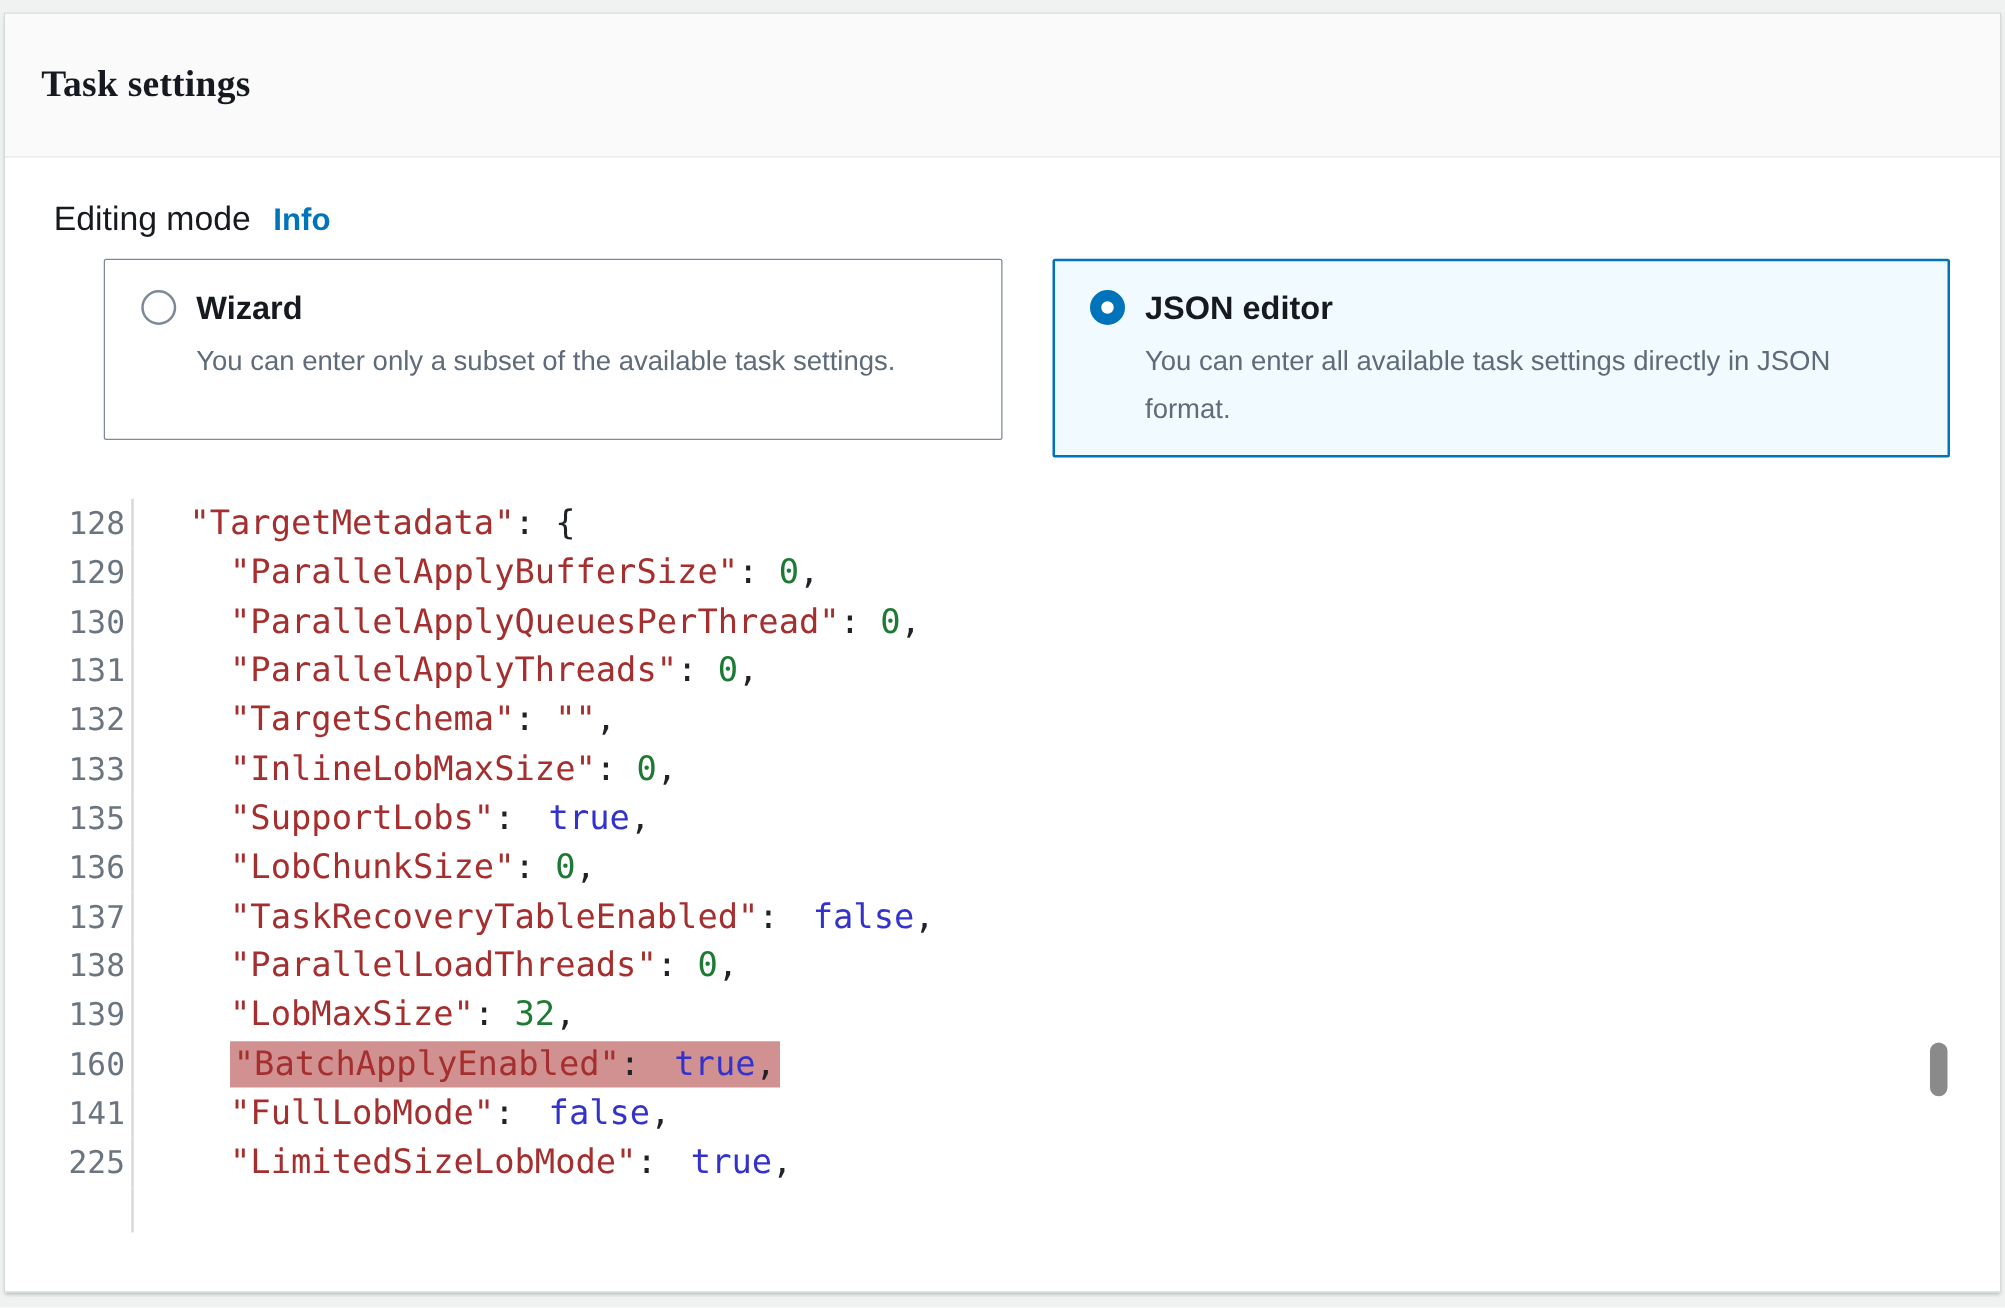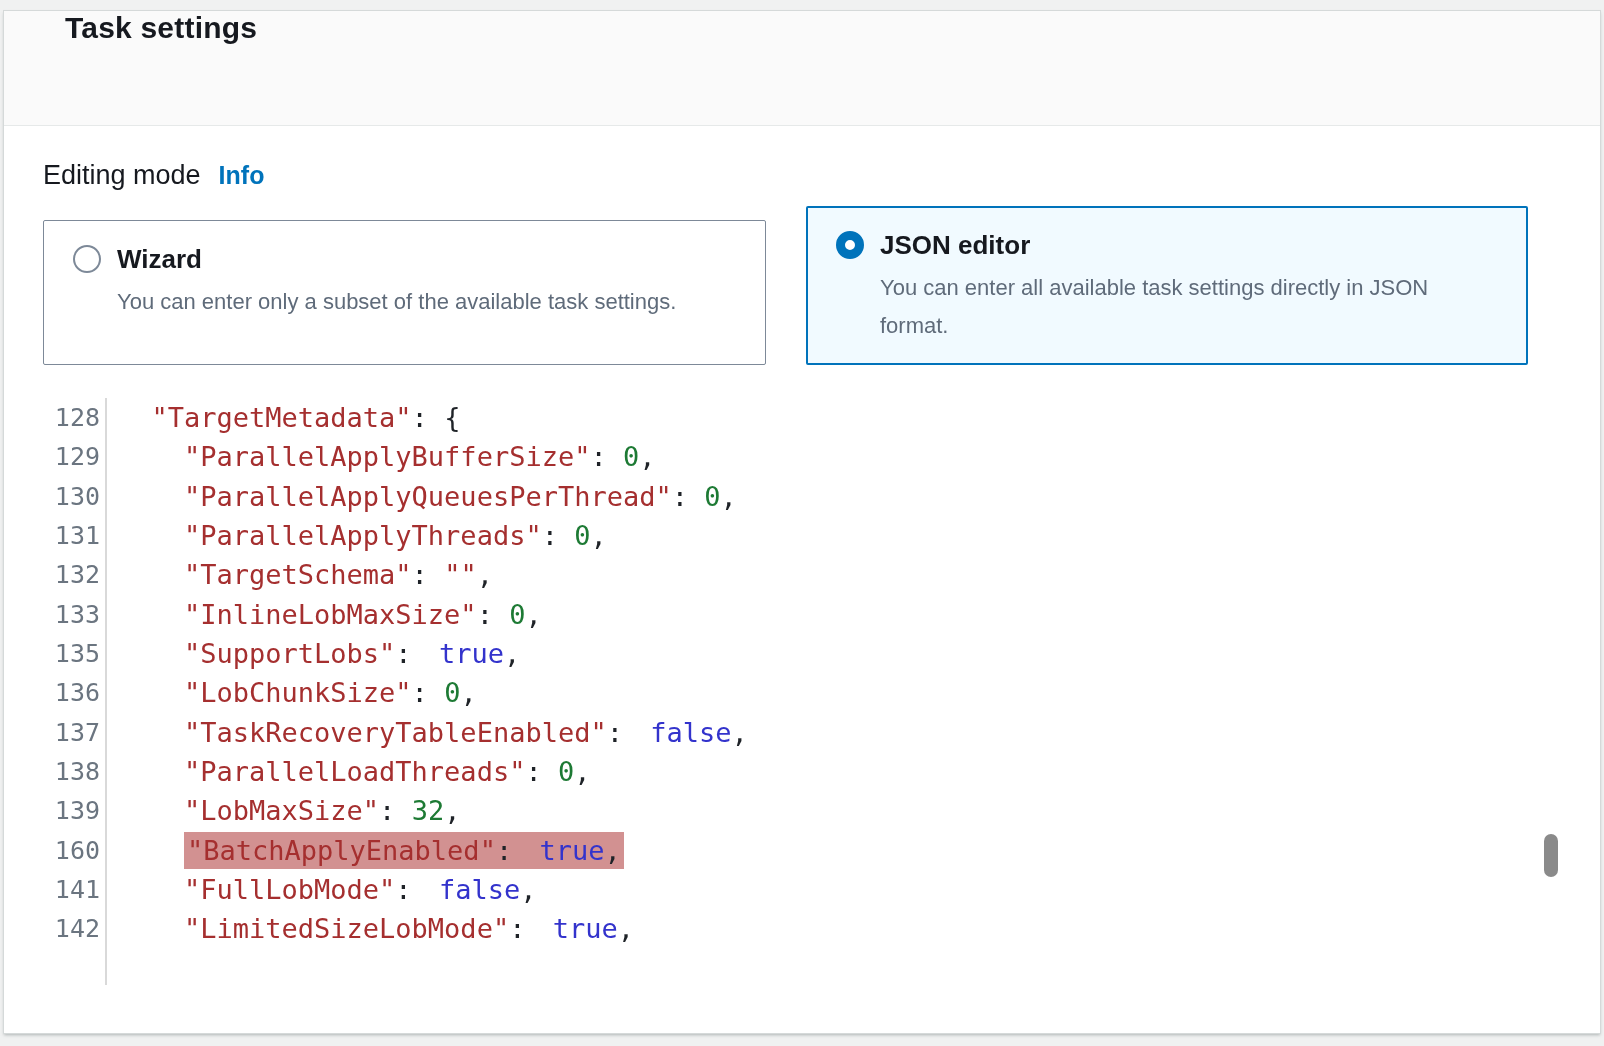--- a/index.html
+++ b/index.html
@@ -14,31 +14,31 @@
   body{background:var(--page-bg);font-family:"Liberation Sans",sans-serif;color:var(--text);}
 
   .card{
     position:relative;margin:10px 3px 0 3px;width:1598px;height:1024px;
     background:#ffffff;border:1px solid var(--card-border);
     box-shadow:0 2px 3px -1px rgba(120,130,130,.55);
     overflow:hidden;
   }
   .card-header{
     height:115px;background:var(--header-bg);border-bottom:1px solid var(--divider);
-    display:flex;padding-left:61px;
+    display:flex;align-items:center;padding-left:29px;font-family:Liberation Serif, serif;
   }
   .card-header h1{font-size:30px;font-weight:700;color:var(--text);letter-spacing:.2px;}
 
   .card-body{padding:33px 40px 0 39px;}
   .field-label-row{font-size:27px;line-height:32px;color:var(--text);}
   .field-label-row a{
     margin-left:18px;color:var(--accent);text-decoration:none;font-weight:700;font-size:25px;cursor:pointer;
   }
 
-  .tiles-row{display:flex;gap:40px;margin-top:15px;align-items:flex-end;}
+  .tiles-row{display:flex;gap:40px;margin-top:15px;align-items:flex-start;margin-left:40px;}
   .tile{
     display:flex;align-items:flex-start;cursor:pointer;
     border:1px solid var(--tile-border);border-radius:2px;background:#fff;
     padding:23px 19px 19px 29px;min-height:145px;
   }
   .tile.w1{width:723px;}
   .tile.w2{width:722px;}
   .tile.selected{
     border:2px solid var(--accent);background:var(--selected-bg);
     padding:22px 18px 18px 28px;
@@ -156,21 +156,21 @@
         </div>
         <div class="code-line">
           <span class="gutter">160</span>
           <span class="code"><span>    </span><span class="hl"><span class="t-key">"BatchApplyEnabled"</span><span class="t-punct">: </span><span class="t-boolean">true</span><span class="t-punct">,</span></span></span>
         </div>
         <div class="code-line">
           <span class="gutter">141</span>
           <span class="code"><span>    </span><span class="t-key">"FullLobMode"</span><span class="t-punct">: </span><span class="t-boolean">false</span><span class="t-punct">,</span></span>
         </div>
         <div class="code-line">
-          <span class="gutter">142</span>
+          <span class="gutter">225</span>
           <span class="code"><span>    </span><span class="t-key">"LimitedSizeLobMode"</span><span class="t-punct">: </span><span class="t-boolean">true</span><span class="t-punct">,</span></span>
         </div>
         <div class="code-line tail">
           <span class="gutter"></span>
         </div>
       </div>
 
     <div class="scroll-thumb"></div>
 
   </section>

